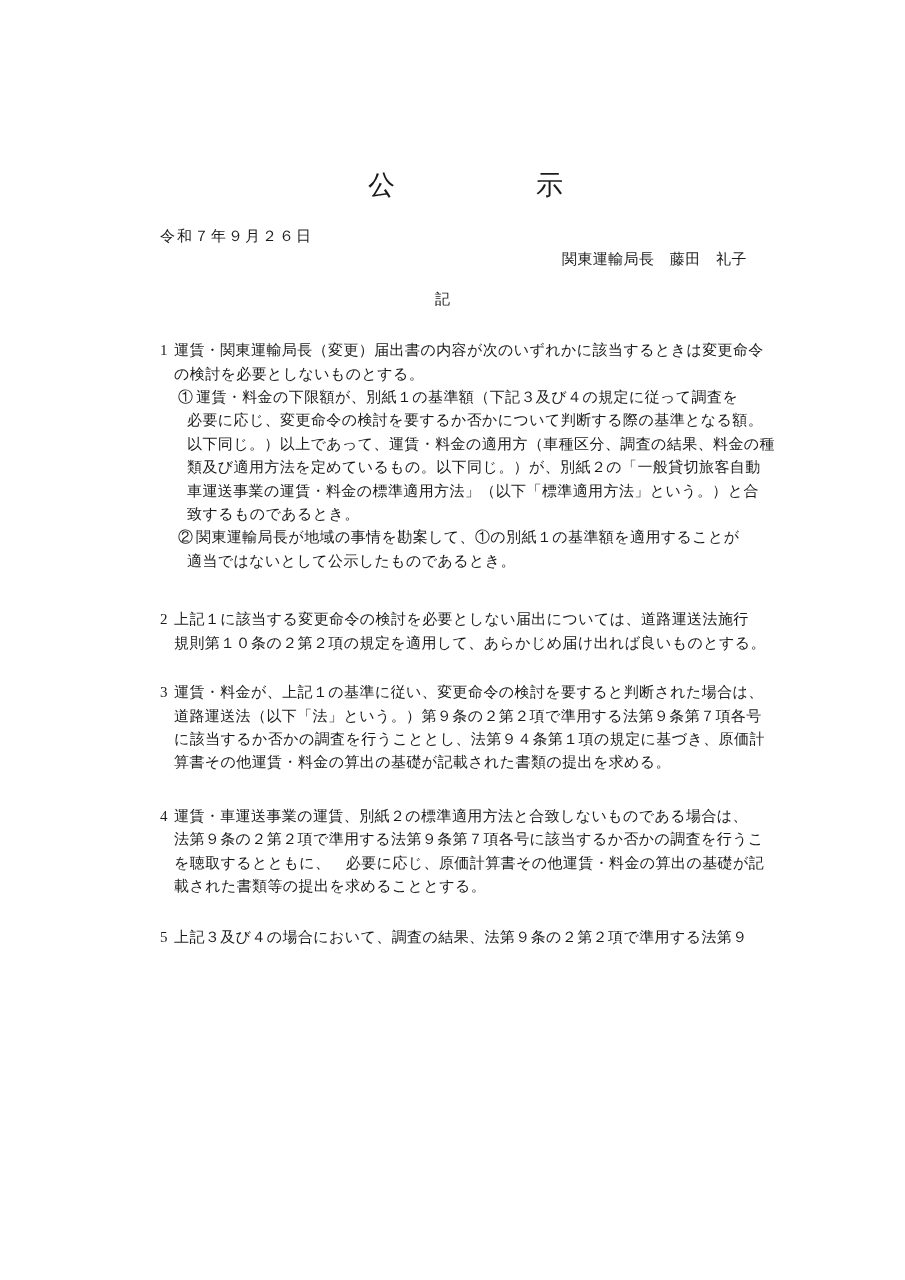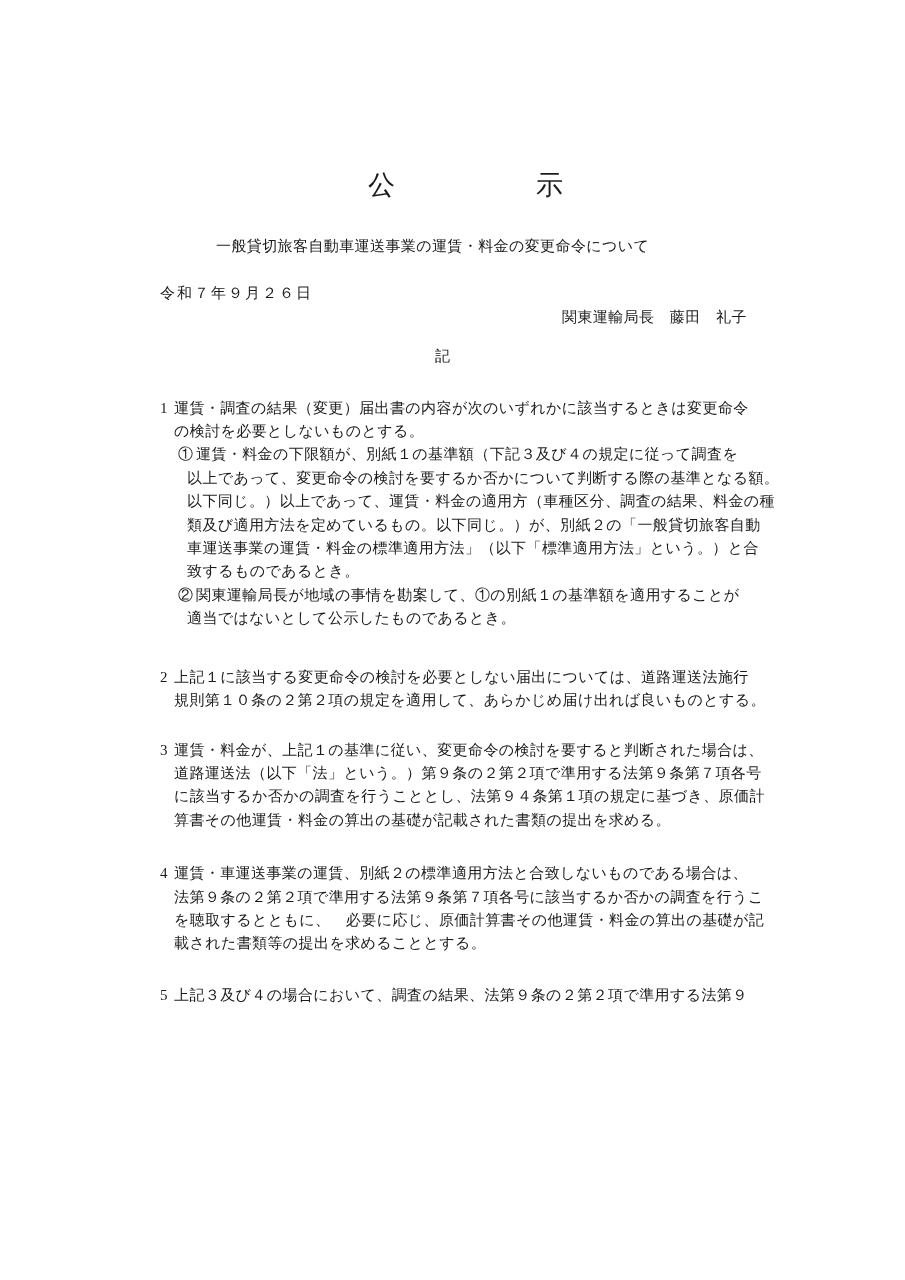--- a/index.html
+++ b/index.html
@@ -53,38 +53,37 @@
   .sub-cont { padding-left: 13px; }
 </style>
 </head>
 <body>
 
 <div class="page">
   <div class="content">
 
     <div class="title line">公　　　　　示</div>
 
-    <div class="subtitle line">一般貸切旅客自動車運送事業の運賃・料金の変更命令について</div>
 
 
     <div class="date line">令和７年９月２６日</div>
     <div class="signer line">関東運輸局長　藤田　礼子</div>
 
     <div class="record line">記</div>
 
     <div class="item m1">
       <div class="num line">1</div>
       <div class="itext">
-        <div class="line">運賃・調査の結果（変更）届出書の内容が次のいずれかに該当するときは変更命令</div>
+        <div class="line">運賃・関東運輸局長（変更）届出書の内容が次のいずれかに該当するときは変更命令</div>
         <div class="line">の検討を必要としないものとする。</div>
         <div class="line sub-first">
           <span class="marker">①</span>
           <span>運賃・料金の下限額が、別紙１の基準額（下記３及び４の規定に従って調査を</span>
         </div>
-        <div class="line sub-cont">以上であって、変更命令の検討を要するか否かについて判断する際の基準となる額。</div>
+        <div class="line sub-cont">必要に応じ、変更命令の検討を要するか否かについて判断する際の基準となる額。</div>
         <div class="line sub-cont">以下同じ。）以上であって、運賃・料金の適用方（車種区分、調査の結果、料金の種</div>
         <div class="line sub-cont">類及び適用方法を定めているもの。以下同じ。）が、別紙２の「一般貸切旅客自動</div>
         <div class="line sub-cont">車運送事業の運賃・料金の標準適用方法」（以下「標準適用方法」という。）と合</div>
         <div class="line sub-cont">致するものであるとき。</div>
         <div class="line sub-first">
           <span class="marker">②</span>
           <span>関東運輸局長が地域の事情を勘案して、①の別紙１の基準額を適用することが</span>
         </div>
         <div class="line sub-cont">適当ではないとして公示したものであるとき。</div>
       </div>

